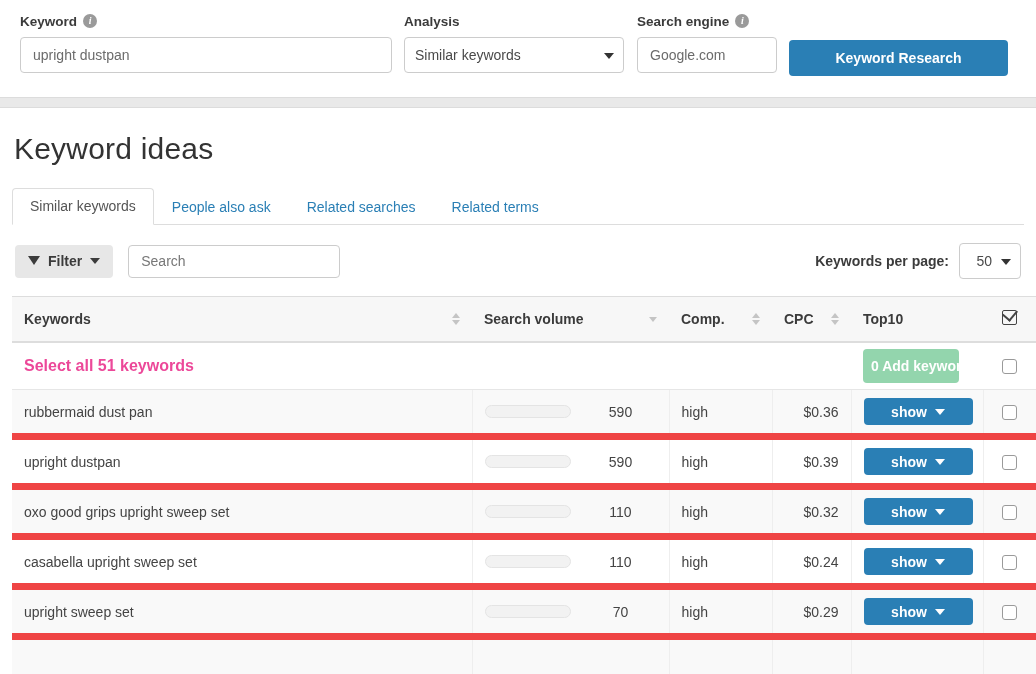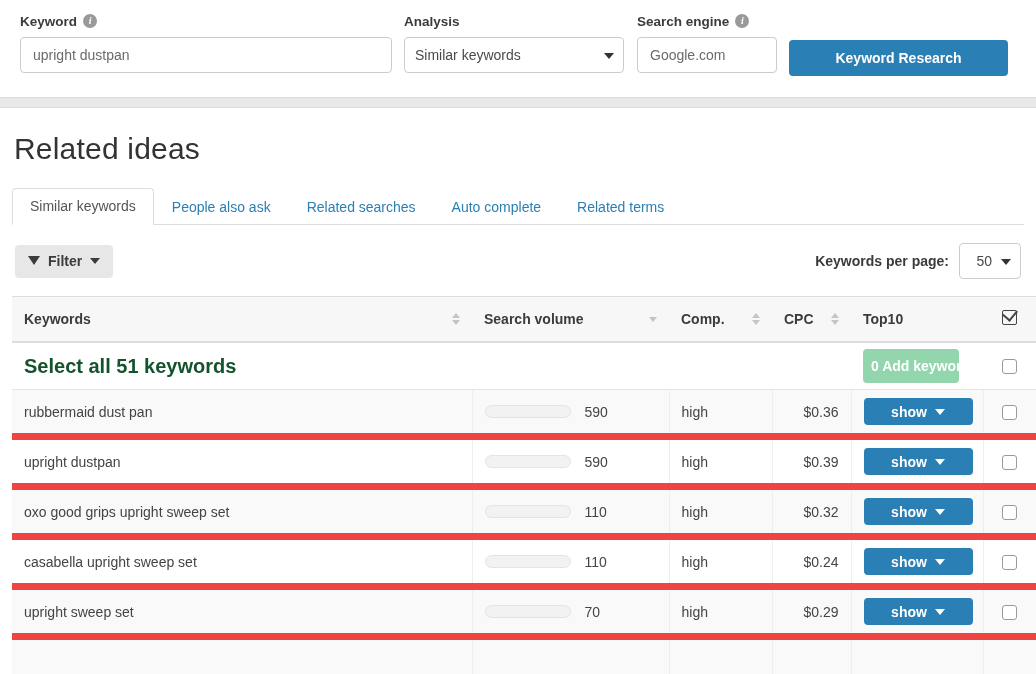--- a/index.html
+++ b/index.html
@@ -311,23 +311,23 @@
   .tbl tr.alt td { background: #f9f9f9; }
   .tbl tr.plain td { background: #ffffff; }
 
   .selectall-row td {
     border-right: none;
     border-bottom: 1px solid #e6e6e6;
     background: #ffffff;
     height: 46px;
   }
   .selectall-link {
-    color: #14532d;
-    font-weight: bold;
-    font-size: 20px;
+    color: #ec4899;
+    font-weight: bold;
+    font-size: 16px;
     cursor: pointer;
   }
   .add-kw-btn {
     background: #93d5ad;
     border: none;
     border-radius: 4px;
     color: #ffffff;
     font-size: 14px;
     font-weight: bold;
     height: 34px;
@@ -351,21 +351,21 @@
     border: 1px solid #e4e4e4;
     border-radius: 7px;
     overflow: hidden;
     box-sizing: border-box;
   }
   .bar-fill {
     height: 100%;
     background: #3a80b6;
     border-radius: 7px;
   }
-  .volnum { flex: 1; text-align: left; }
+  .volnum { flex: 1; text-align: center; }
 
   .show-btn {
     background: #2a7fb5;
     border: none;
     border-radius: 4px;
     color: #ffffff;
     font-size: 14px;
     font-weight: bold;
     height: 27px;
     width: 109px;
@@ -456,37 +456,37 @@
     <input class="txtinput" style="width: 140px;" type="text" value="Google.com">
   </div>
 
   <button class="primary-btn" style="position:absolute; left:789px; top:40px; width:219px;">Keyword Research</button>
 </div>
 
 <div class="divider-band"></div>
 
 <div class="page">
 
-  <div class="page-title">Related ideas</div>
+  <div class="page-title">Keyword ideas</div>
 
   <div class="tabs">
     <div class="tab active">Similar keywords</div>
     <div class="tab">People also ask</div>
     <div class="tab">Related searches</div>
-    <div class="tab">Auto complete</div>
     <div class="tab">Related terms</div>
   </div>
 
   <div class="toolbar">
     <button class="filter-btn">
       <span class="funnel"></span>
       <span>Filter</span>
       <span class="chev-down"></span>
     </button>
 
+    <input class="txtinput search-box" type="text" placeholder="Search" style="">
 
     <div class="spacer"></div>
 
     <span class="kpp-label">Keywords per page:</span>
     <div class="selwrap">
       <select class="sel kpp-sel">
         <option>50</option>
       </select>
       <span class="caret"></span>
     </div>

